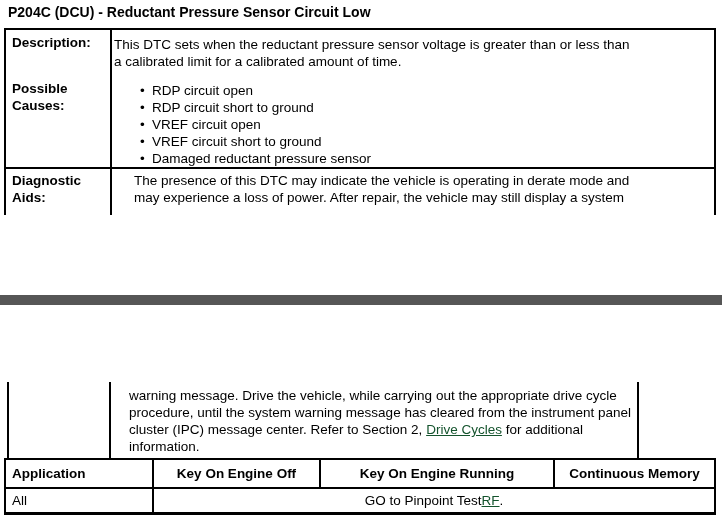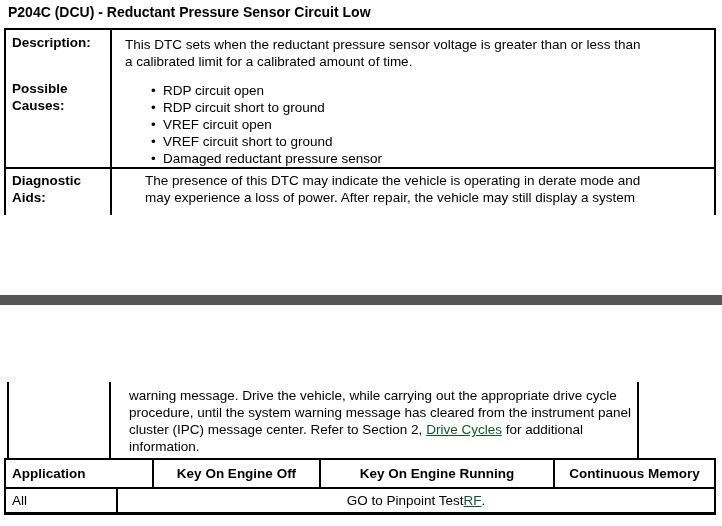--- a/index.html
+++ b/index.html
@@ -24,21 +24,21 @@
     border:2px solid #000; border-bottom:none;
     overflow:hidden; background:#fff;
   }
   .t1 .row1 { display:flex; height:137px; }
   .t1 .row2 { display:flex; border-top:2px solid #000; height:60px;gap:20px; }
   .col-label {
     width:106px; box-sizing:border-box; border-right:2px solid #000;
     padding:4px 4px 0 6px; font-weight:bold;
   }
   .row2 .col-label { padding-top:3px; }
-  .col-body { flex:1; box-sizing:border-box; padding:6px 4px 0 13px; }
+  .col-body { flex:1; box-sizing:border-box; padding:6px 4px 0 2px; }
   .row2 .col-body { padding-top:3px; }
   .lbl-gap { margin-top:29px; }
 
   ul.causes { margin:12px 0 0 0; padding:0; list-style:none; }
   ul.causes li { position:relative; padding-left:38px; white-space:nowrap; height:17px; }
   ul.causes li::before { content:"\2022"; position:absolute; left:26px; top:0; }
 
   
   .band { position:absolute; left:0; top:295px; width:722px; height:10px; background:#565656; }
 
@@ -58,21 +58,21 @@
     border:2px solid #000; border-bottom:3px solid #000;
     background:#fff;
   }
   .t2 .hrow { display:flex; height:27px; border-bottom:2px solid #000; font-weight:bold; }
   .t2 .drow { display:flex; height:23px; }
   .t2 .cell { box-sizing:border-box; height:100%; display:flex; align-items:center; white-space:nowrap; }
   .t2 .hc1 { width:148px; border-right:2px solid #000; padding-left:6px; }
   .t2 .hc2 { width:167px; border-right:2px solid #000; justify-content:center; }
   .t2 .hc3 { width:234px; border-right:2px solid #000; justify-content:center; }
   .t2 .hc4 { flex:1; justify-content:center; }
-  .t2 .dc1 { width:112px; border-right:2px solid #000; padding-left:6px;text-align:right; }
+  .t2 .dc1 { width:148px; border-right:2px solid #000; padding-left:6px;text-align:right; }
   .t2 .dc2 { flex:1; justify-content:center; }
 
   .lnk { color:#14532d; text-decoration:underline; cursor:pointer; }
 </style>
 </head>
 <body>
 
 <div class="page-title">P204C (DCU) - Reductant Pressure Sensor Circuit Low</div>
 
 <div class="t1">

